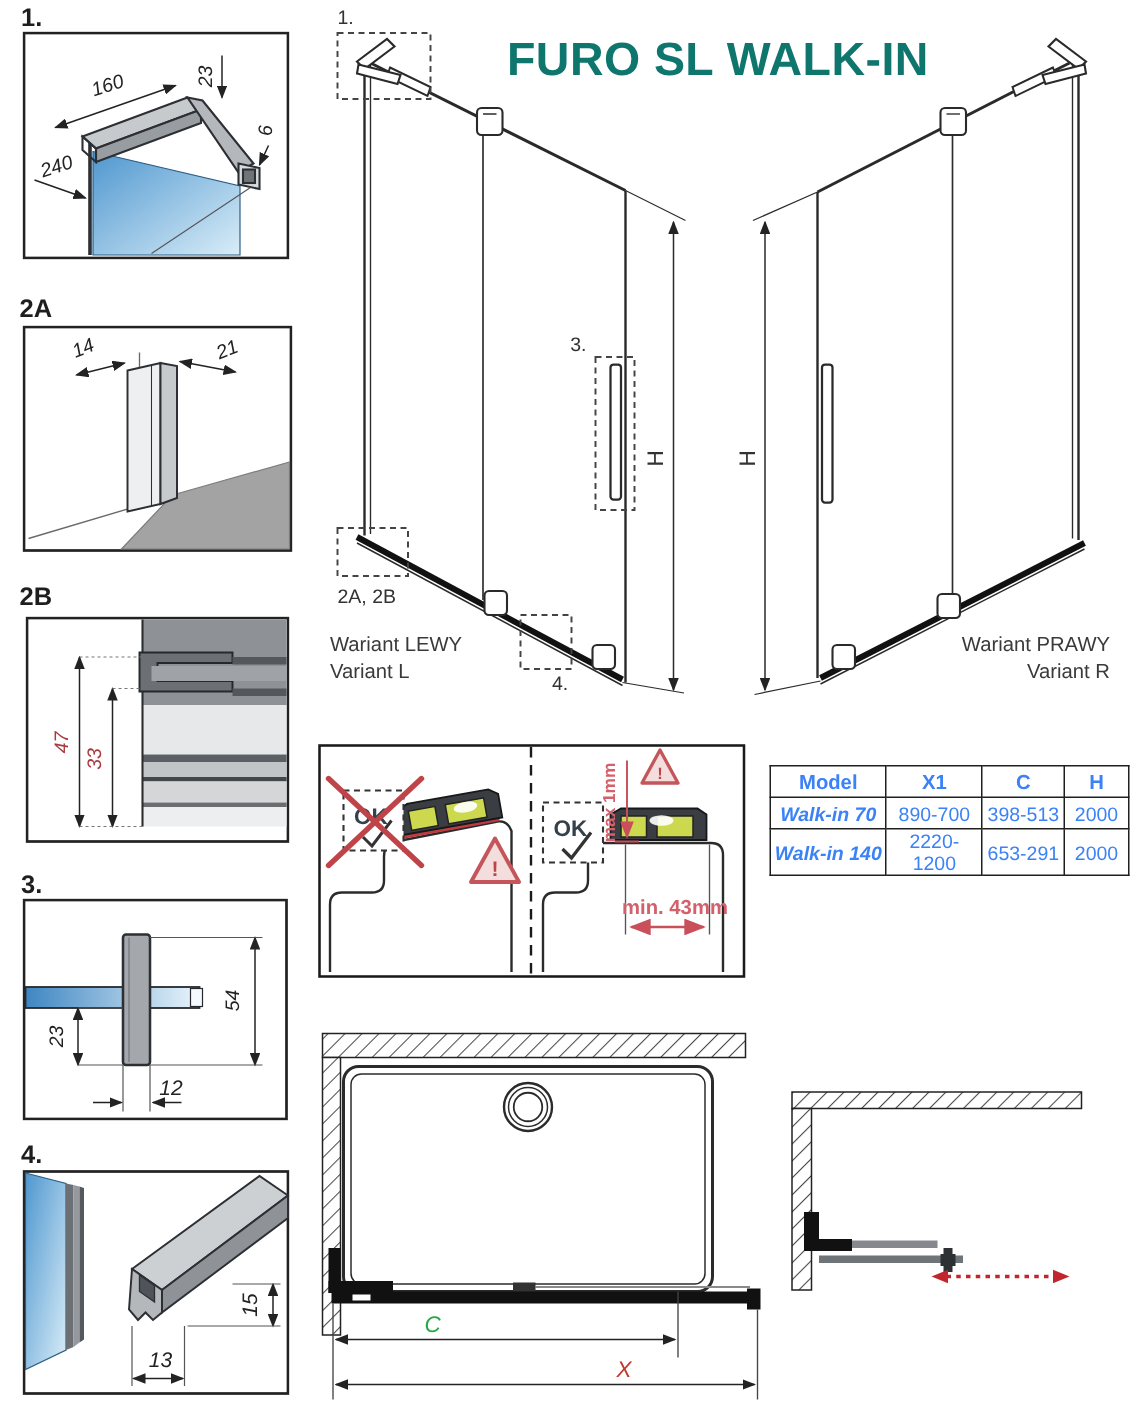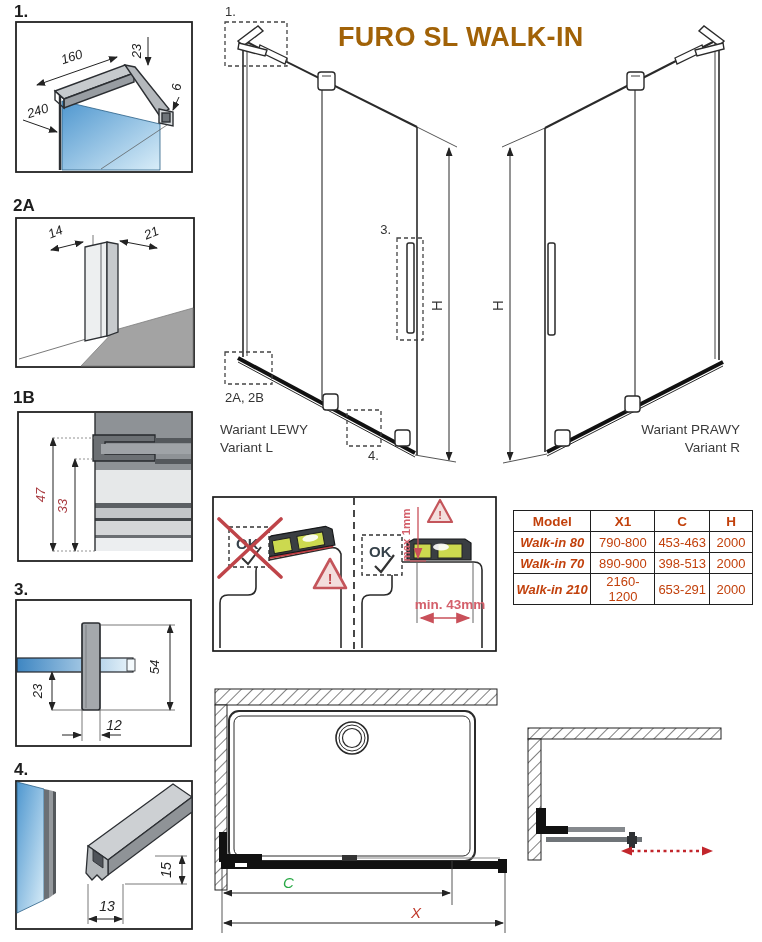--- a/index.html
+++ b/index.html
@@ -1,30 +1,30 @@
 <!DOCTYPE html>
 <html><head>
 <meta charset="utf-8">
 <style>
   html,body { margin:0; padding:0; background:#ffffff; }
   .canvas { position:relative; width:762px; height:942px; background:#fff;
             font-family:"Liberation Sans", sans-serif; overflow:hidden; color:#222; }
   .abs { position:absolute; }
   .sec-label { font-size:17px; font-weight:600; color:#1e1e1e; }
-  .page-title { font-size:27px; font-weight:800; color:#a16207; letter-spacing:.3px; white-space:nowrap; }
+  .page-title { font-size:31px; font-weight:800; color:#0f766e; letter-spacing:.3px; white-space:nowrap; }
   svg text { font-family:"Liberation Sans", sans-serif; }
   .dim { font-size:13px; font-style:italic; fill:#232323; }
   .dim-red { font-size:13px; font-style:italic; fill:#a93b40; }
   .callout { font-size:13px; fill:#333; }
   .variant-name { font-size:13.5px; fill:#3a3a3a; }
   .ok-text { font-size:15px; font-weight:700; fill:#35414a; }
   .red-note { fill:#d4606b; font-weight:600; }
   .bang { font-size:14px; font-weight:800; fill:#bf4449; }
   table.spec { border-collapse:collapse; background:#fff; }
-  table.spec th, table.spec td { border:1.6px solid #1f1f1f; text-align:center; padding:0 2px; height:20px; font-size:13px; color:#c2410c; }
+  table.spec th, table.spec td { border:1.6px solid #1f1f1f; text-align:center; padding:0 2px; height:20px; font-size:13px; color:#3b82f6; }
   table.spec th { font-size:13.5px; font-weight:700; }
   th.hx1 { color:#c0392b; } th.hc { color:#27a844; }
   td.model { font-weight:700; font-style:italic; font-size:13px; }
 </style>
 </head>
 <body>
 
 <div class="canvas">
 
   <svg width="0" height="0" style="position:absolute" aria-hidden="true">
@@ -45,21 +45,21 @@
       </linearGradient>
       <linearGradient id="glassD" x1="0" y1="0" x2="1" y2="1">
         <stop offset="0" stop-color="#4f97cf"></stop>
           <stop offset="1" stop-color="#d9edf8"></stop>
       </linearGradient>
     </defs>
   </svg>
 
   <div class="abs sec-label" style="left:14px; top:2px;">1.</div>
   <div class="abs sec-label" style="left:13px; top:196px;">2A</div>
-  <div class="abs sec-label" style="left:13px; top:388px;">1B</div>
+  <div class="abs sec-label" style="left:13px; top:388px;">2B</div>
   <div class="abs sec-label" style="left:14px; top:580px;">3.</div>
   <div class="abs sec-label" style="left:14px; top:760px;">4.</div>
 
   <svg class="abs" style="left:15px; top:21px;" width="178" height="152" viewBox="0 0 178 152">
     <rect x="1" y="1" width="176" height="150" fill="#fff" stroke="#222" stroke-width="1.8"></rect>
     <g>
       <polygon points="47,80 145,103 145,149 47,149" fill="url(#glassD)" stroke="#2a5f86" stroke-width="0.8"></polygon>
       <line x1="45" y1="72" x2="45" y2="149" stroke="#2c2f33" stroke-width="2.4"></line>
     </g>
     <g stroke="#2c2f33" stroke-width="1.4">
@@ -302,34 +302,28 @@
 
   <table class="spec abs" style="left:513px; top:510px; width:240px;">
     <tbody>
         <tr>
       <th style="width:80px">Model</th>
       <th class="hx1" style="width:65px">X1</th>
       <th class="hc" style="width:55px">C</th>
       <th style="width:40px">H</th>
     </tr>
     <tr>
-      <td class="model">Walk-in 80</td>
-      <td>790-800</td>
-      <td>453-463</td>
-      <td>2000</td>
-    </tr>
-    <tr>
       <td class="model">Walk-in 70</td>
-      <td>890-900</td>
+      <td>890-700</td>
       <td>398-513</td>
       <td>2000</td>
     </tr>
     <tr>
-      <td class="model">Walk-in 210</td>
-      <td>2160-1200</td>
+      <td class="model">Walk-in 140</td>
+      <td>2220-1200</td>
       <td>653-291</td>
       <td>2000</td>
     </tr>
   </tbody>
     </table>
 
   <svg class="abs" style="left:213px; top:683px;" width="300" height="259" viewBox="0 0 300 259">
     <rect x="2" y="6" width="282" height="16" fill="url(#hatch)" stroke="#222" stroke-width="1"></rect>
     <rect x="2" y="22" width="12" height="185" fill="url(#hatch)" stroke="#222" stroke-width="1"></rect>
     <g fill="none" stroke="#2b2b2b">

